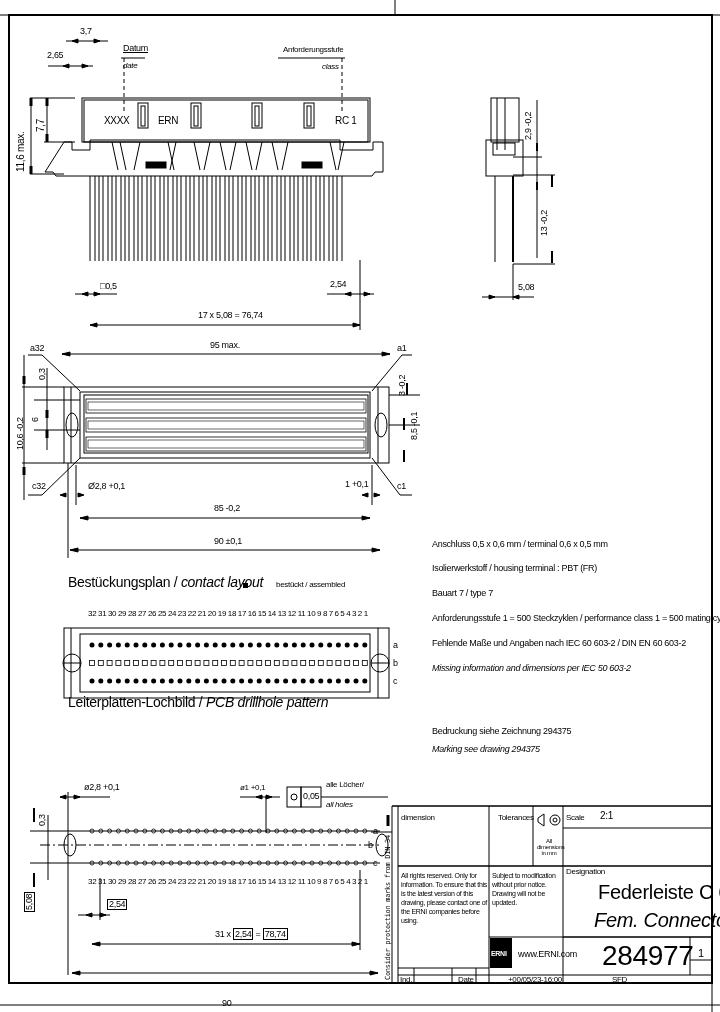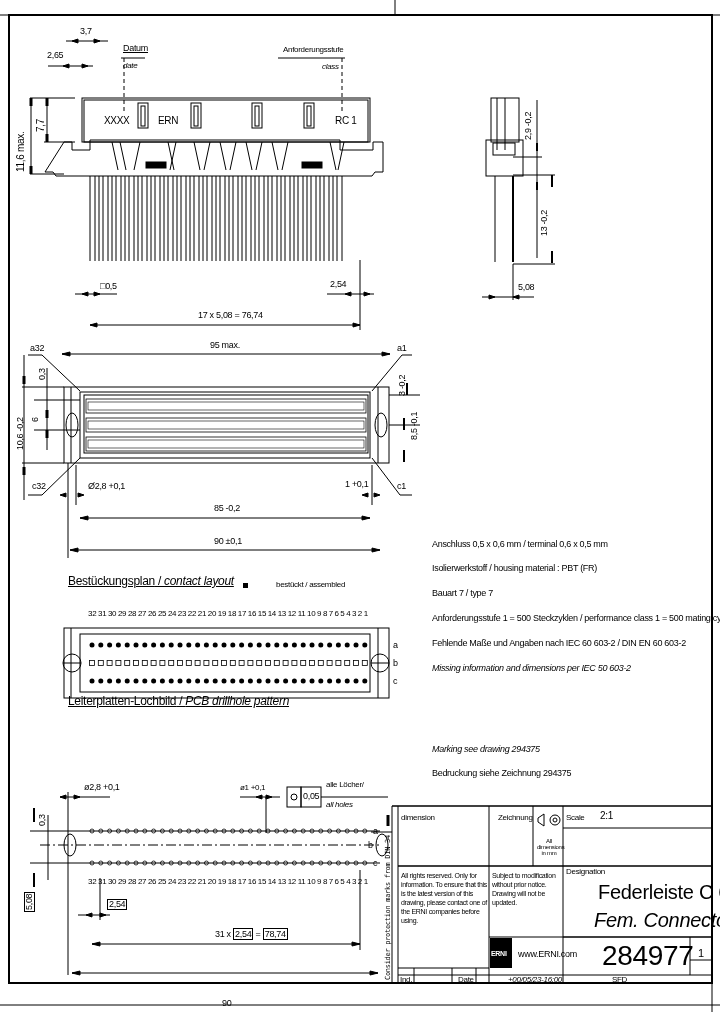--- a/index.html
+++ b/index.html
@@ -1,20 +1,20 @@
 <!DOCTYPE html>
 <html><head>
 <meta charset="utf-8">
 <style>
   html,body{margin:0;padding:0;background:#fff;}
   body{width:720px;height:1012px;position:relative;overflow:hidden;font-family:"Liberation Sans Narrow","Liberation Sans",sans-serif;color:#000;}
   svg{position:absolute;left:0;top:0;}
   .t{position:absolute;white-space:nowrap;line-height:1;letter-spacing:-0.3px;}
   .s8{font-size:8px;} .s9{font-size:9px;} .s10{font-size:10px;} .s11{font-size:11px;}
-  .s14{font-size:12px;text-decoration:underline;} .s16{font-size:20px;} .s28{font-size:28px;}
+  .s14{font-size:14px;} .s16{font-size:20px;} .s28{font-size:28px;}
   .it{font-style:italic;}
   .vert{transform:rotate(-90deg);transform-origin:left top;}
   .boxed{border:1px solid #000;padding:0 1px;}
 </style>
 </head>
 <body>
 
 <svg width="720" height="1012" viewBox="0 0 720 1012">
   <g fill="none" stroke="#000" stroke-width="1">
 
@@ -418,26 +418,26 @@
 <div class="t s9 vert" style="left:31px;top:422px;">6</div>
 <div class="t s9 vert" style="left:16px;top:450px;">10,6 -0,2</div>
 <div class="t s9 vert" style="left:398px;top:396px;">3 -0,2</div>
 <div class="t s9 vert" style="left:410px;top:440px;">8,5 -0,1</div>
 <div class="t s9" style="left:88px;top:482px;">Ø2,8 +0,1</div>
 <div class="t s9" style="left:345px;top:480px;">1 +0,1</div>
 <div class="t s9" style="left:214px;top:504px;">85 -0,2</div>
 <div class="t s9" style="left:214px;top:537px;">90 ±0,1</div>
 
 <div class="t s9" style="left:432px;top:540px;">Anschluss 0,5 x 0,6 mm / terminal 0,6 x 0,5 mm</div>
-<div class="t s9" style="left:432px;top:564px;">Isolierwerkstoff / housing material :  PBT (FR)</div>
+<div class="t s9" style="left:432px;top:564px;">Isolierwerkstoff / housing terminal :  PBT (FR)</div>
 <div class="t s9" style="left:432px;top:589px;">Bauart 7 / type 7</div>
 <div class="t s9" style="left:432px;top:614px;">Anforderungsstufe 1 = 500 Steckzyklen / performance class 1 = 500 mating cycles</div>
 <div class="t s9" style="left:432px;top:639px;">Fehlende Maße und Angaben nach IEC 60 603-2 / DIN EN 60 603-2</div>
 <div class="t s9 it" style="left:432px;top:664px;">Missing information and dimensions per IEC 50 603-2</div>
-<div class="t s9" style="left:432px;top:769px;">Bedruckung siehe Zeichnung 294375</div>
+<div class="t s9" style="left:432px;top:727px;">Bedruckung siehe Zeichnung 294375</div>
 <div class="t s9 it" style="left:432px;top:745px;">Marking see drawing 294375</div>
 
 <div class="t s14" style="left:68px;top:575px;"><span>Bestückungsplan</span> / <span class="it">contact layout</span></div>
 <div class="t s8" style="left:252px;top:581px;margin-left:24px;">bestückt / assembled</div>
 <div class="t s8" style="left:88px;top:610px;width:280px;display:flex;justify-content:space-between;">
   <span>32</span>
     <span>31</span>
     <span>30</span>
     <span>29</span>
     <span>28</span>
@@ -518,29 +518,29 @@
     <span>2</span>
     <span>1</span>
 </div>
 <div class="t s9 boxed" style="left:107px;top:899px;">2,54</div>
 <div class="t s9" style="left:215px;top:930px;"><span>31 x</span> <span class="boxed">2,54</span> = <span class="boxed">78,74</span></div>
 <div class="t s9" style="left:222px;top:958px;margin-top:41px;">90</div>
 
 <div class="t s8 vert" style="left:385px;top:980px;font-family:'DejaVu Sans Mono',monospace;font-size:7px;">Consider protection marks from DIN 34</div>
 
 <div class="t s8" style="left:401px;top:814px;">dimension</div>
-<div class="t s8" style="left:498px;top:814px;">Zeichnung</div>
+<div class="t s8" style="left:498px;top:814px;">Tolerances</div>
 <div class="t" style="left:537px;top:838px;font-size:6px;width:24px;white-space:normal;text-align:center;">All dimensions in mm</div>
 <div class="t s8" style="left:566px;top:814px;">Scale</div>
 <div class="t s10" style="left:600px;top:811px;">2:1</div>
 <div class="t" style="left:401px;top:871px;font-size:7px;width:86px;white-space:normal;line-height:9px;">All rights reserved. Only for information. To ensure that this is the latest version of this drawing, please contact one of the ERNI companies before using.</div>
 <div class="t" style="left:492px;top:871px;font-size:7px;width:70px;white-space:normal;line-height:9px;">Subject to modification without prior notice. Drawing will not be updated.</div>
 <div class="t s8" style="left:566px;top:868px;">Designation</div>
 <div class="t s16" style="left:598px;top:882px;">Federleiste C 64</div>
 <div class="t s16 it" style="left:594px;top:910px;">Fem. Connector C 64</div>
 <div class="t" style="left:491px;top:950px;font-size:7px;color:#fff;font-weight:bold;">ERNI</div>
 <div class="t s9" style="left:518px;top:950px;">www.ERNI.com</div>
 <div class="t s28" style="left:602px;top:942px;">284977</div>
 <div class="t s11" style="left:698px;top:948px;">1</div>
 <div class="t s8" style="left:400px;top:976px;">Ind.</div>
 <div class="t s8" style="left:458px;top:976px;">Date</div>
-<div class="t s8" style="left:508px;top:976px;font-style:italic;">+00/05/23-16:00</div>
+<div class="t s8" style="left:508px;top:976px;">+00/05/23-16:00</div>
 <div class="t s8" style="left:612px;top:976px;">SFD</div>
 
 </body></html>

